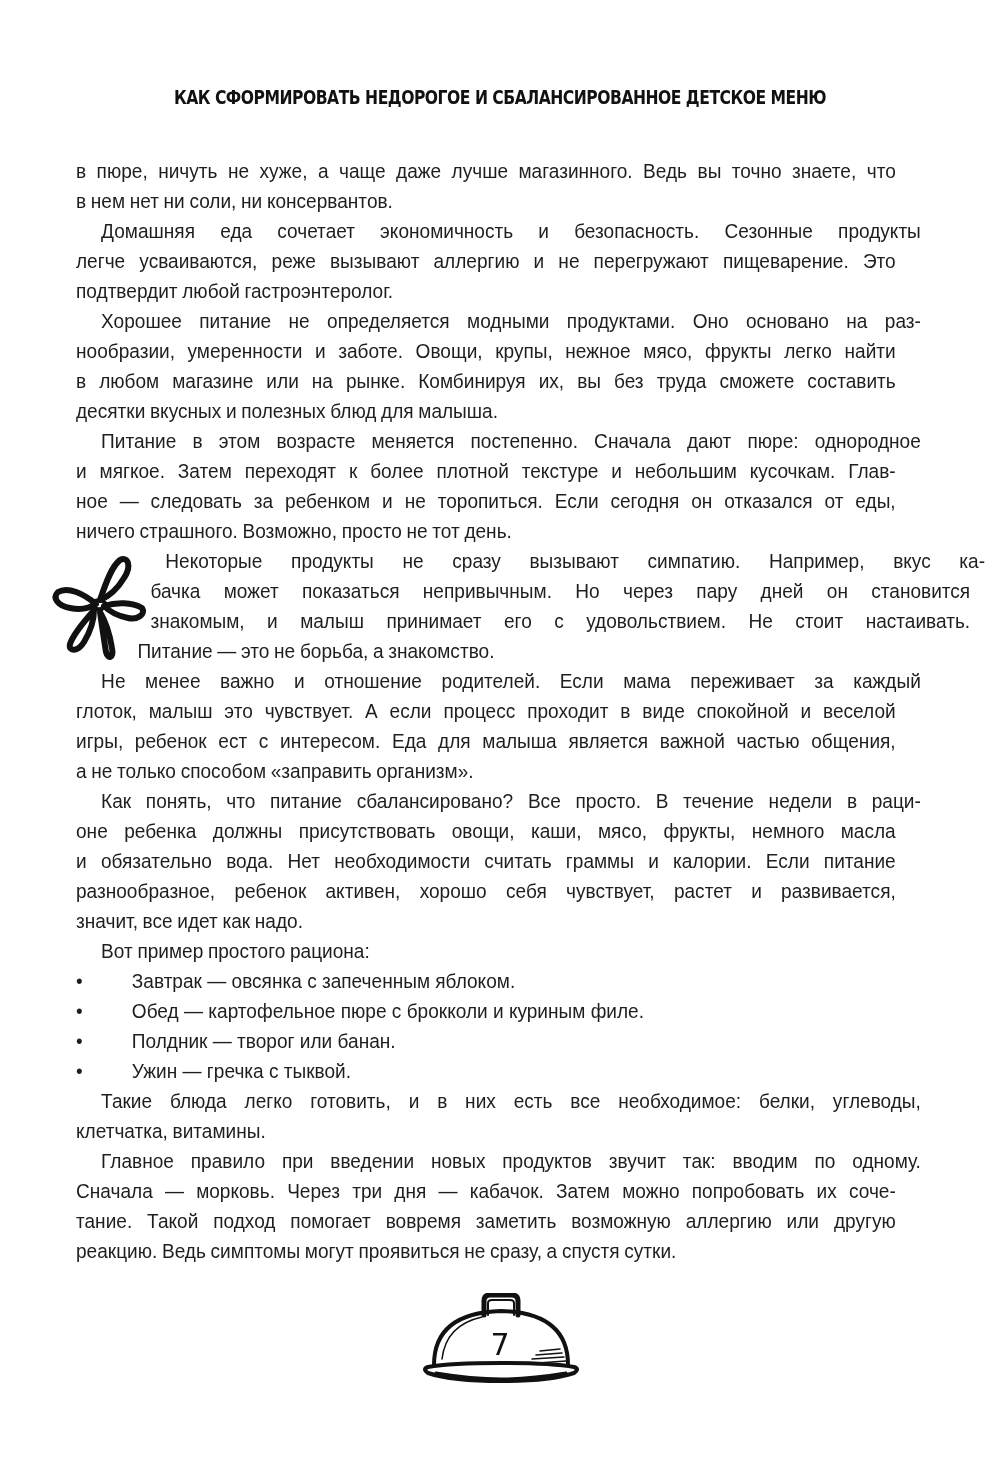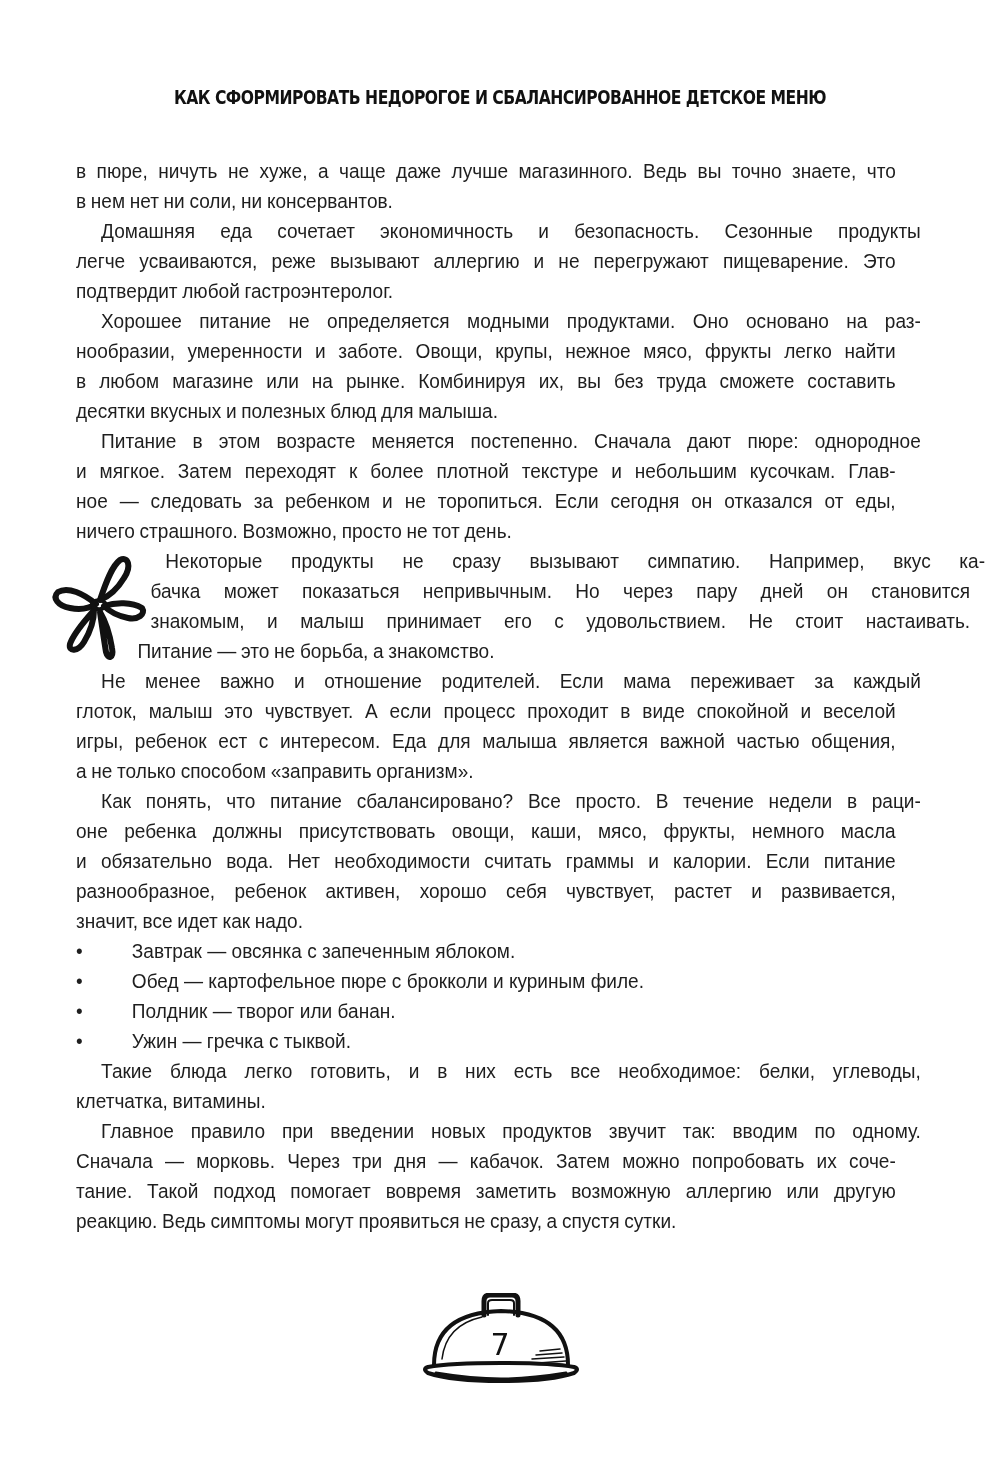--- a/index.html
+++ b/index.html
@@ -371,20 +371,28 @@
       </div>
     <div class="line last">
         <span>значит,</span>
         <span>все</span>
         <span>идет</span>
         <span>как</span>
         <span>надо.</span>
       </div>
   </div>
 
+  <div>
+    <div class="line last indent">
+        <span>Вот</span>
+        <span>пример</span>
+        <span>простого</span>
+        <span>рациона:</span>
+      </div>
+  </div>
 
   <div>
     <div class="bullet-line">
       <span class="bullet">•</span>
       <span>Завтрак — овсянка с запеченным яблоком.</span>
     </div>
     <div class="bullet-line">
       <span class="bullet">•</span>
       <span>Обед — картофельное пюре с брокколи и куриным филе.</span>
     </div>

